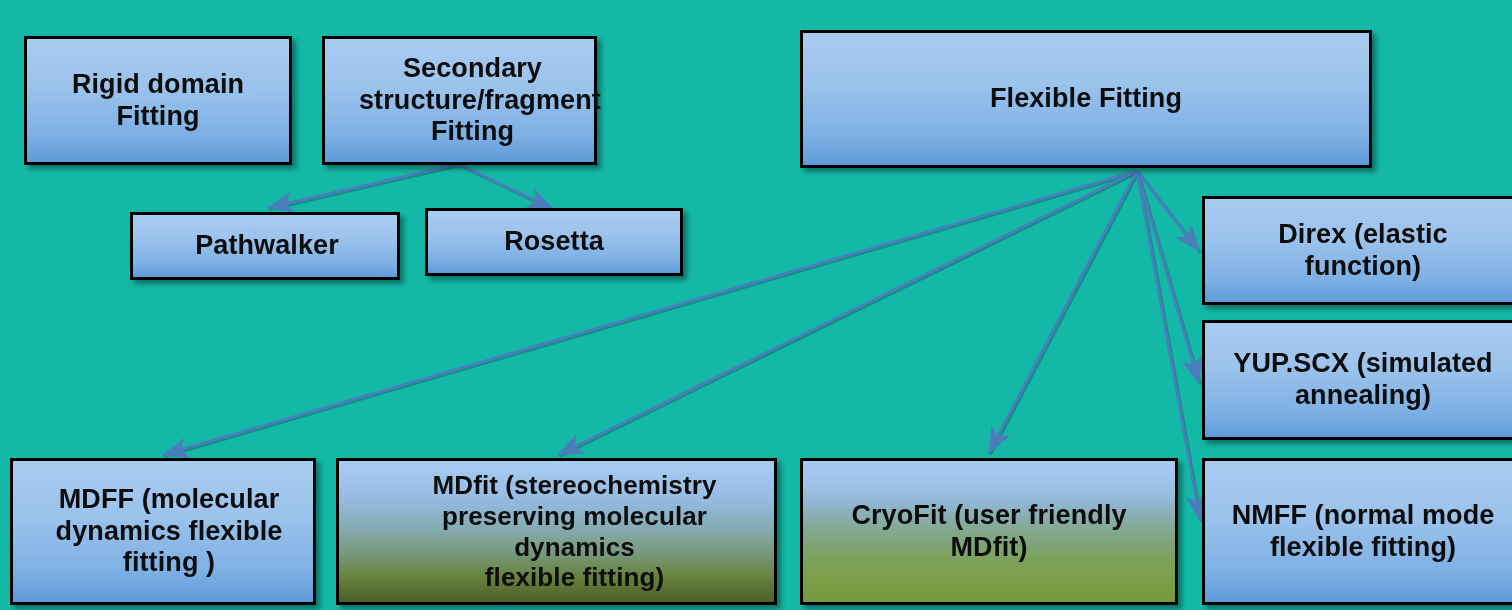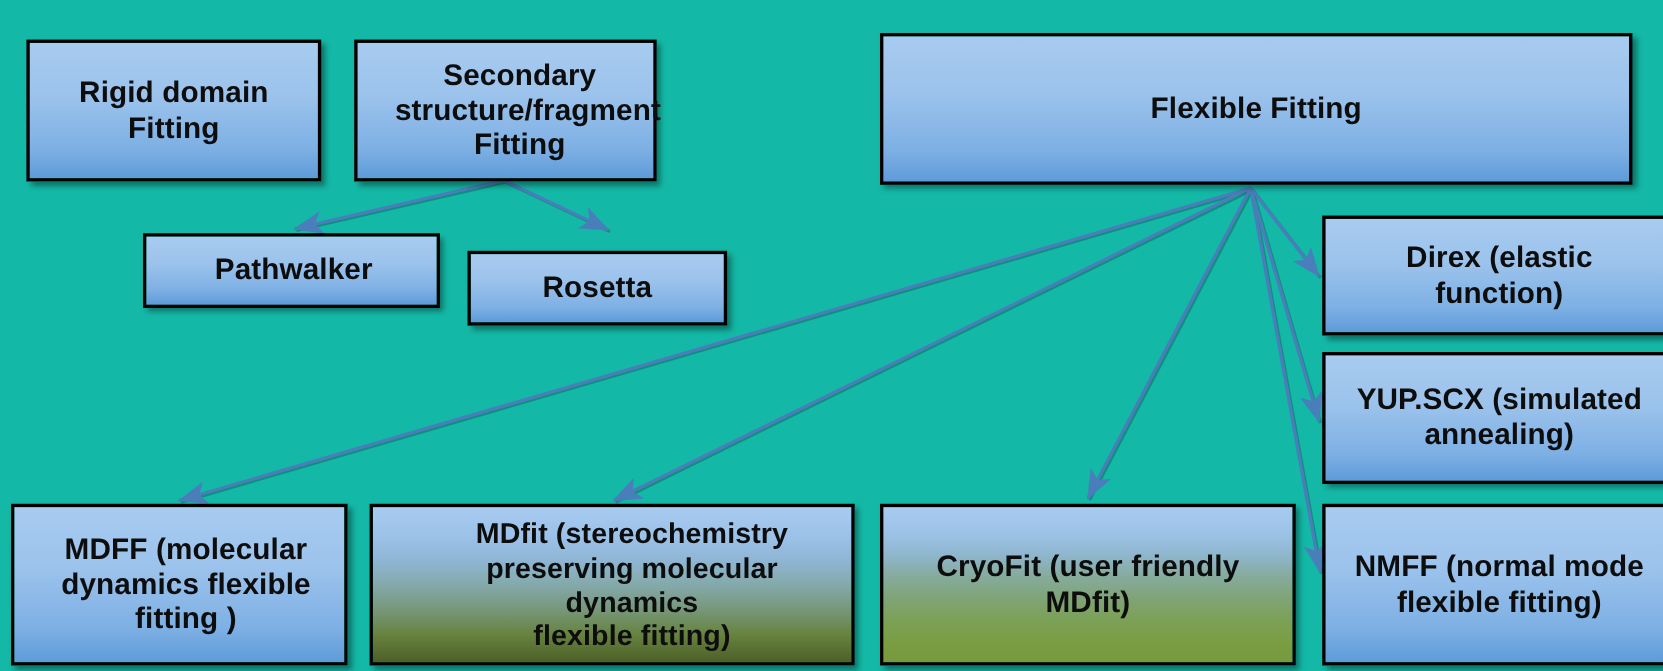--- a/index.html
+++ b/index.html
@@ -120,27 +120,27 @@
   <div id="nodes-layer">
       <div class="node" style="left: 24px; top: 36px; width: 268px; height: 129px;">
         <span class="label" style="font-size: 27px;">Rigid domain
 Fitting</span>
       </div>
       <div class="node" style="left: 322px; top: 36px; width: 275px; height: 129px;">
         <span class="label" style="font-size: 27px; padding-left: 34px;">Secondary
 structure/fragment
 Fitting</span>
       </div>
-      <div class="node" style="left: 800px; top: 30px; width: 684px; height: 138px;">
+      <div class="node" style="left: 800px; top: 30px; width: 572px; height: 138px;">
         <span class="label" style="font-size: 27px;">Flexible Fitting</span>
       </div>
       <div class="node" style="left: 130px; top: 212px; width: 270px; height: 68px;">
         <span class="label" style="font-size: 27px; padding-left: 12px;">Pathwalker</span>
       </div>
-      <div class="node" style="left: 425px; top: 228px; width: 236px; height: 68px;">
+      <div class="node" style="left: 425px; top: 208px; width: 258px; height: 68px;">
         <span class="label" style="font-size: 27px;">Rosetta</span>
       </div>
       <div class="node" style="left: 1202px; top: 196px; width: 322px; height: 109px;">
         <span class="label" style="font-size: 27px;">Direx (elastic
 function)</span>
       </div>
       <div class="node" style="left: 1202px; top: 320px; width: 322px; height: 120px;">
         <span class="label" style="font-size: 27px;">YUP.SCX (simulated
 annealing)</span>
       </div>

